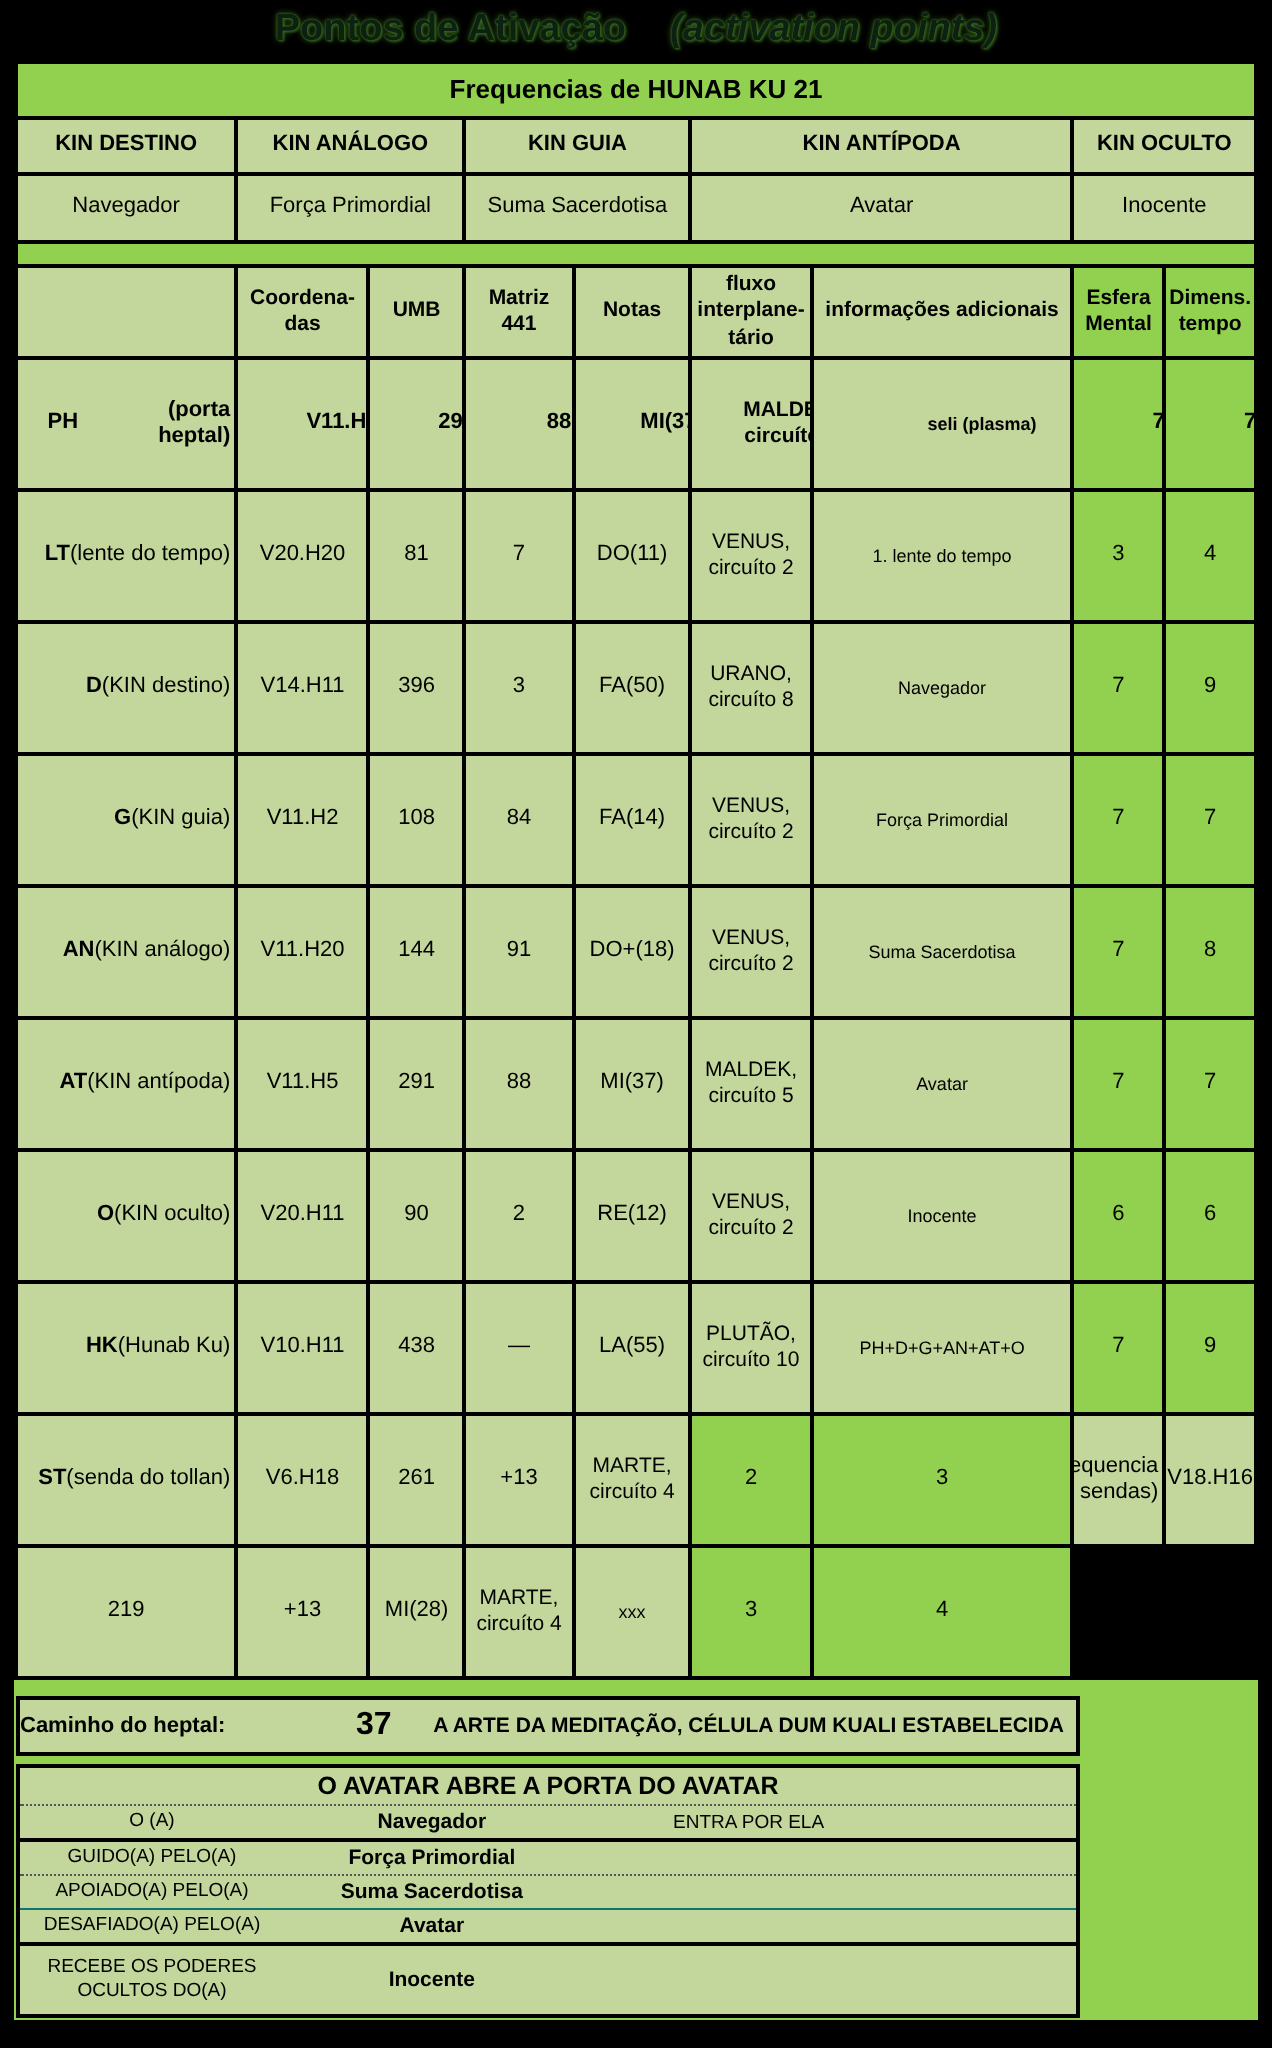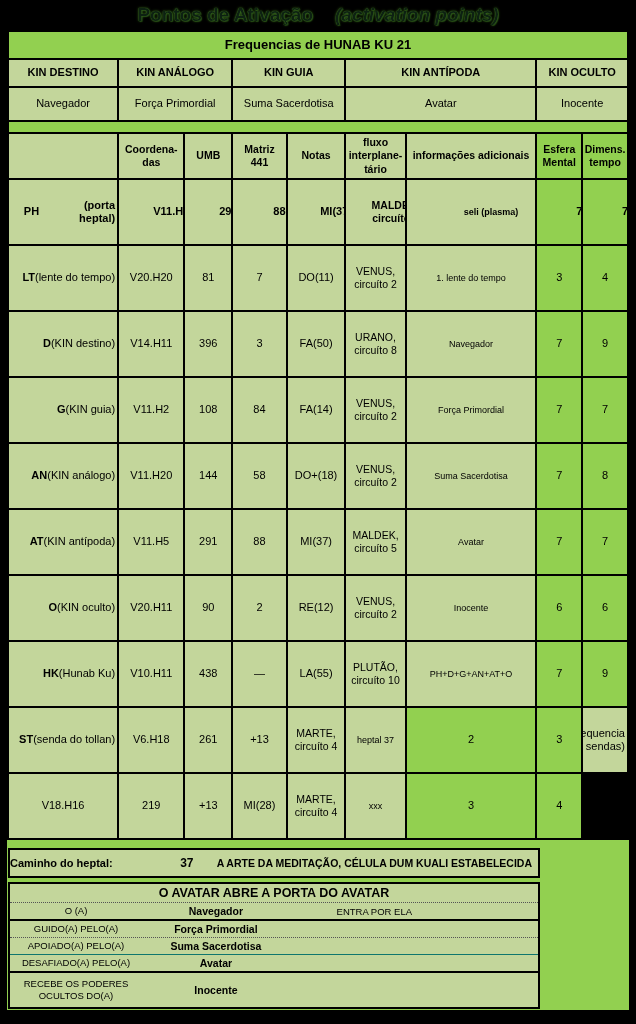--- a/index.html
+++ b/index.html
@@ -29,21 +29,21 @@
   .label .abbr{font-weight:bold;}
   .fluxo{font-size:10.5px;}
   .info{font-size:9px;}
   .bold, .bold .desc{font-weight:bold;padding-left:40px;}
 
   
   .bottom-zone{margin:0 7px;height:170px;background:#92d050;padding-top:8px;box-sizing:border-box;}
   .caminho-box{margin-left:1px;width:532px;height:30px;box-sizing:border-box;border:2px solid #000;
     background:#c3d69b;display:grid;grid-template-columns:29% 9% 62%;align-items:center;}
   .caminho-box .lbl{font-weight:bold;font-size:11px;}
-  .caminho-box .num{font-weight:bold;font-size:12px;text-align:center;}
+  .caminho-box .num{font-weight:bold;font-size:16px;text-align:center;}
   .caminho-box .txt{font-weight:bold;font-size:10.5px;text-align:left;padding-left:6px;}
 
   .avatar-box{margin-top:4px;margin-left:1px;width:532px;box-sizing:border-box;border:2px solid #000;background:#c3d69b;}
   .avatar-header{height:18px;display:flex;align-items:center;justify-content:center;
     font-weight:bold;font-size:12.5px;border-bottom:1px dotted #555;}
   .avatar-row{display:grid;grid-template-columns:25% 28% 32% 15%;align-items:center;min-height:16px;}
   .avatar-row .a-label{font-size:9.5px;text-align:center;white-space:pre-line;line-height:1.25;}
   .avatar-row .a-value{font-size:10.5px;font-weight:bold;text-align:center;}
   .avatar-row .a-note{font-size:9.5px;text-align:center;}
   .avatar-box .avatar-row:nth-child(2){border-bottom:2px solid #000;}
@@ -136,21 +136,21 @@
   <div class="cell">FA(14)</div>
   <div class="cell fluxo">VENUS,
 circuíto 2</div>
   <div class="cell info">Força Primordial</div>
   <div class="cell bright">7</div>
   <div class="cell bright">7</div>
 
   <div class="cell label"><b class="abbr">AN</b><span class="desc"> (KIN análogo)</span></div>
   <div class="cell">V11.H20</div>
   <div class="cell">144</div>
-  <div class="cell">58</div>
+  <div class="cell">91</div>
   <div class="cell">DO+(18)</div>
   <div class="cell fluxo">VENUS,
 circuíto 2</div>
   <div class="cell info">Suma Sacerdotisa</div>
   <div class="cell bright">7</div>
   <div class="cell bright">8</div>
 
   <div class="cell label"><b class="abbr">AT</b><span class="desc"> (KIN antípoda)</span></div>
   <div class="cell">V11.H5</div>
   <div class="cell">291</div>
@@ -183,21 +183,20 @@
   <div class="cell info">PH+D+G+AN+AT+O</div>
   <div class="cell bright">7</div>
   <div class="cell bright">9</div>
 
   <div class="cell label"><b class="abbr">ST</b><span class="desc"> (senda do tollan)</span></div>
   <div class="cell">V6.H18</div>
   <div class="cell">261</div>
   <div class="cell">+13</div>
   <div class="cell fluxo">MARTE,
 circuíto 4</div>
-  <div class="cell info">heptal 37</div>
   <div class="cell bright">2</div>
   <div class="cell bright">3</div>
 
   <div class="cell label"><b class="abbr">Sf</b><span class="desc"> (frequencia sendas)</span></div>
   <div class="cell">V18.H16</div>
   <div class="cell">219</div>
   <div class="cell">+13</div>
   <div class="cell">MI(28)</div>
   <div class="cell fluxo">MARTE,
 circuíto 4</div>

